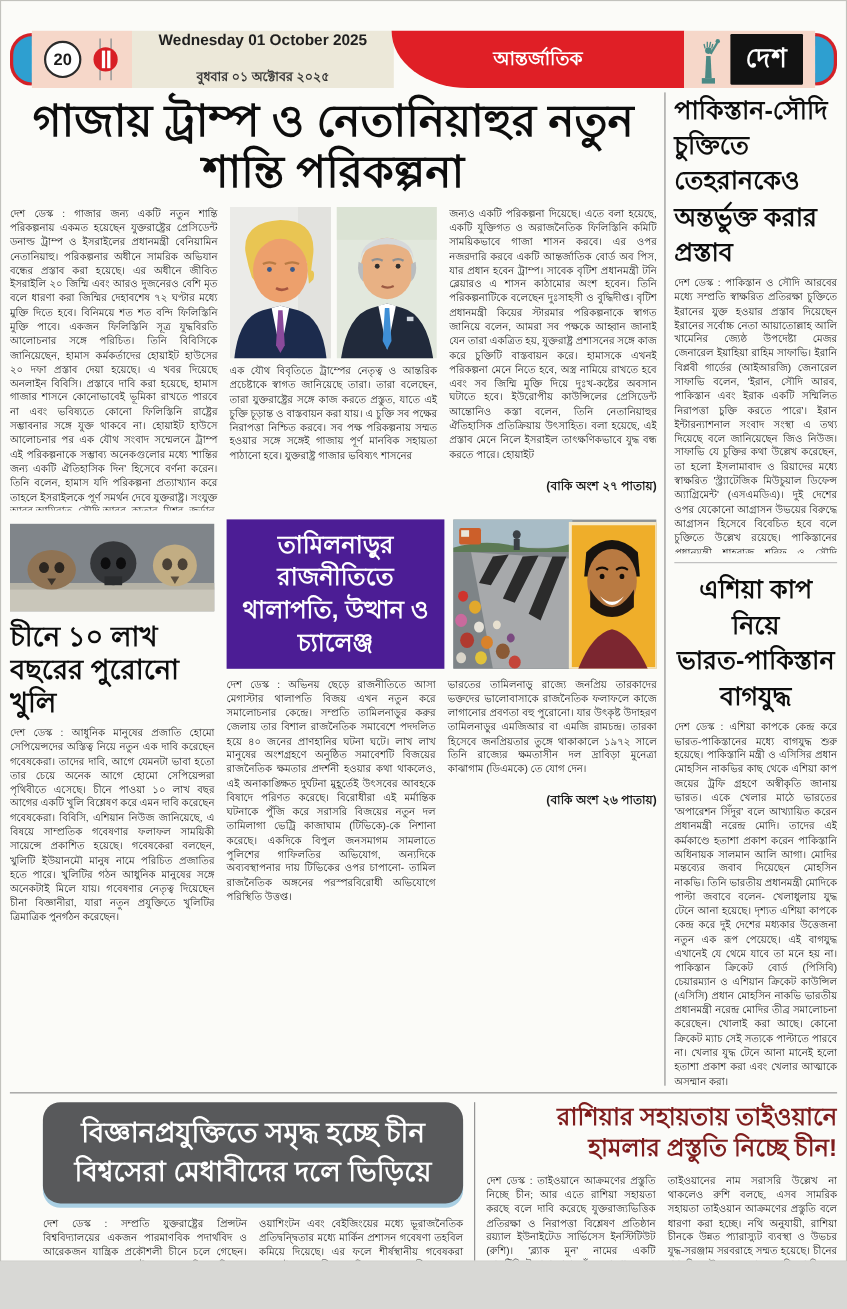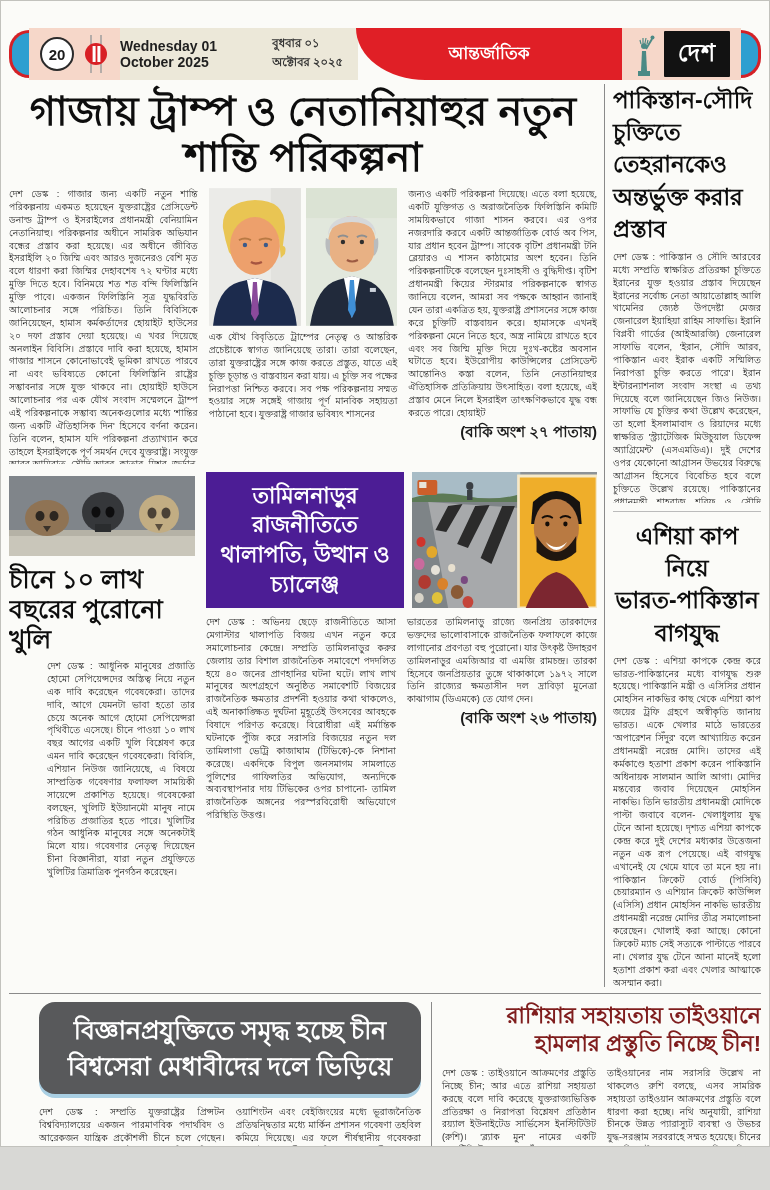--- a/index.html
+++ b/index.html
@@ -7,40 +7,40 @@
         font-family:"Liberation Sans","DejaVu Sans",sans-serif;color:#1b1b1b;overflow:hidden;
         border:1px solid #c2c2bd;box-sizing:border-box;}
   
   .masthead{margin:27px 8px 0;height:52px;display:flex;align-items:stretch;}
   .cap{width:20px;height:48px;align-self:center;box-sizing:border-box;}
   .cap.left{background:#2e9fd0;border:3px solid #d42127;border-right:none;border-radius:48px 0 0 48px;}
   .cap.right{background:#2e9fd0;border:3px solid #d42127;border-left:none;border-radius:0 48px 48px 0;}
   .pinkbox{background:#f6d7c9;display:flex;align-items:center;gap:9px;padding:0 11px;}
   .pagenum{width:30px;height:30px;border:2px solid #2b2b2b;border-radius:50%;background:#fff;
            display:flex;align-items:center;justify-content:center;font-weight:bold;font-size:15px;}
-  .datebox{background:#ece8d9;flex:0 0 238px;display:flex;justify-content:center;
+  .datebox{background:#ece8d9;flex:0 0 238px;display:flex;flex-direction:column;justify-content:center;
            align-items:center;gap:18px;}
   .date-en{font-size:14px;font-weight:bold;color:#1f1f1f;}
   .date-bn{font-size:11.5px;font-weight:bold;color:#333;}
   .banner{background:#e01f26;flex:1;margin-left:-2px;color:#ffffff;display:flex;align-items:center;
           justify-content:center;font-size:17px;font-weight:bold;border-bottom-left-radius:72px 54px;}
   .logo{background:#121212;width:66px;height:46px;border-radius:1px;color:#fff;display:flex;
         align-items:center;justify-content:center;font-weight:bold;font-size:24px;letter-spacing:1px;}
   
   .topwrap{display:flex;padding:4px 8px 0;}
   .mainarea{flex:0 0 588px;}
   .aside{flex:1;border-left:1px solid #8a8a8a;margin-left:7px;padding-left:8px;min-width:0;}
   h1.lead{font-size:40px;line-height:1.15;font-weight:bold;text-align:center;margin:4px 0 8px;color:#0d0d0d;}
   .cols{display:flex;gap:11px;}
   .bodytxt{font-size:9.2px;line-height:1.4;text-align:justify;color:#1e1e1e;}
   .lead-cols{height:276px;overflow:hidden;}
   .lead-cols .c{flex:1;min-width:0;}
   .photorow{display:flex;gap:5px;margin-bottom:5px;}
   .photorow svg{display:block;}
-  .contmark{font-weight:bold;text-align:right;font-size:15px;margin-top:0;}
+  .contmark{font-weight:bold;text-align:right;font-size:11px;margin-top:13px;}
   
   .midband{display:flex;gap:11px;margin-top:8px;height:452px;overflow:hidden;}
   .mb-left{flex:0 0 186px;min-width:0;}
   .mb-left svg{display:block;margin-top:4px;}
   h2.skullhed{font-size:25px;line-height:1.2;font-weight:bold;margin:8px 0 6px;color:#0d0d0d;}
   .mb-center{flex:1;min-width:0;}
   .tamil-top{display:flex;gap:8px;}
   .grayhed{background:#4c1d95;color:#fff;flex:0 0 198px;text-align:center;font-weight:bold;
            font-size:22px;line-height:1.35;display:flex;flex-direction:column;justify-content:center;
            padding:8px 6px;box-sizing:border-box;}
@@ -59,21 +59,21 @@
   h2.brhed{font-size:22px;line-height:1.3;font-weight:bold;text-align:right;margin:0 0 8px;color:#7f1d1d;}
   h2.brhed span{display:block;}
   
   h2.asidehed{font-size:23px;line-height:1.4;font-weight:bold;margin:0 0 6px;color:#0d0d0d;}
   h2.asidehed span{display:block;}
   h2.asidehed.center{text-align:center;}
   .aside .bodytxt{font-size:9.2px;}
   .aside-rule{border:none;border-top:1px solid #bbb;margin:8px 0;}
   .pakbody{height:252px;overflow:hidden;margin-bottom:4px;}
   .asiabody{height:332px;overflow:hidden;}
-  .skullbody{overflow:hidden;margin-left:38px;}
+  .skullbody{overflow:hidden;}
 </style>
 </head>
 <body>
 
 <div class="page">
 
   <header class="masthead">
     <div class="cap left"></div>
     <div class="pinkbox">
       <div class="pagenum">20</div>

